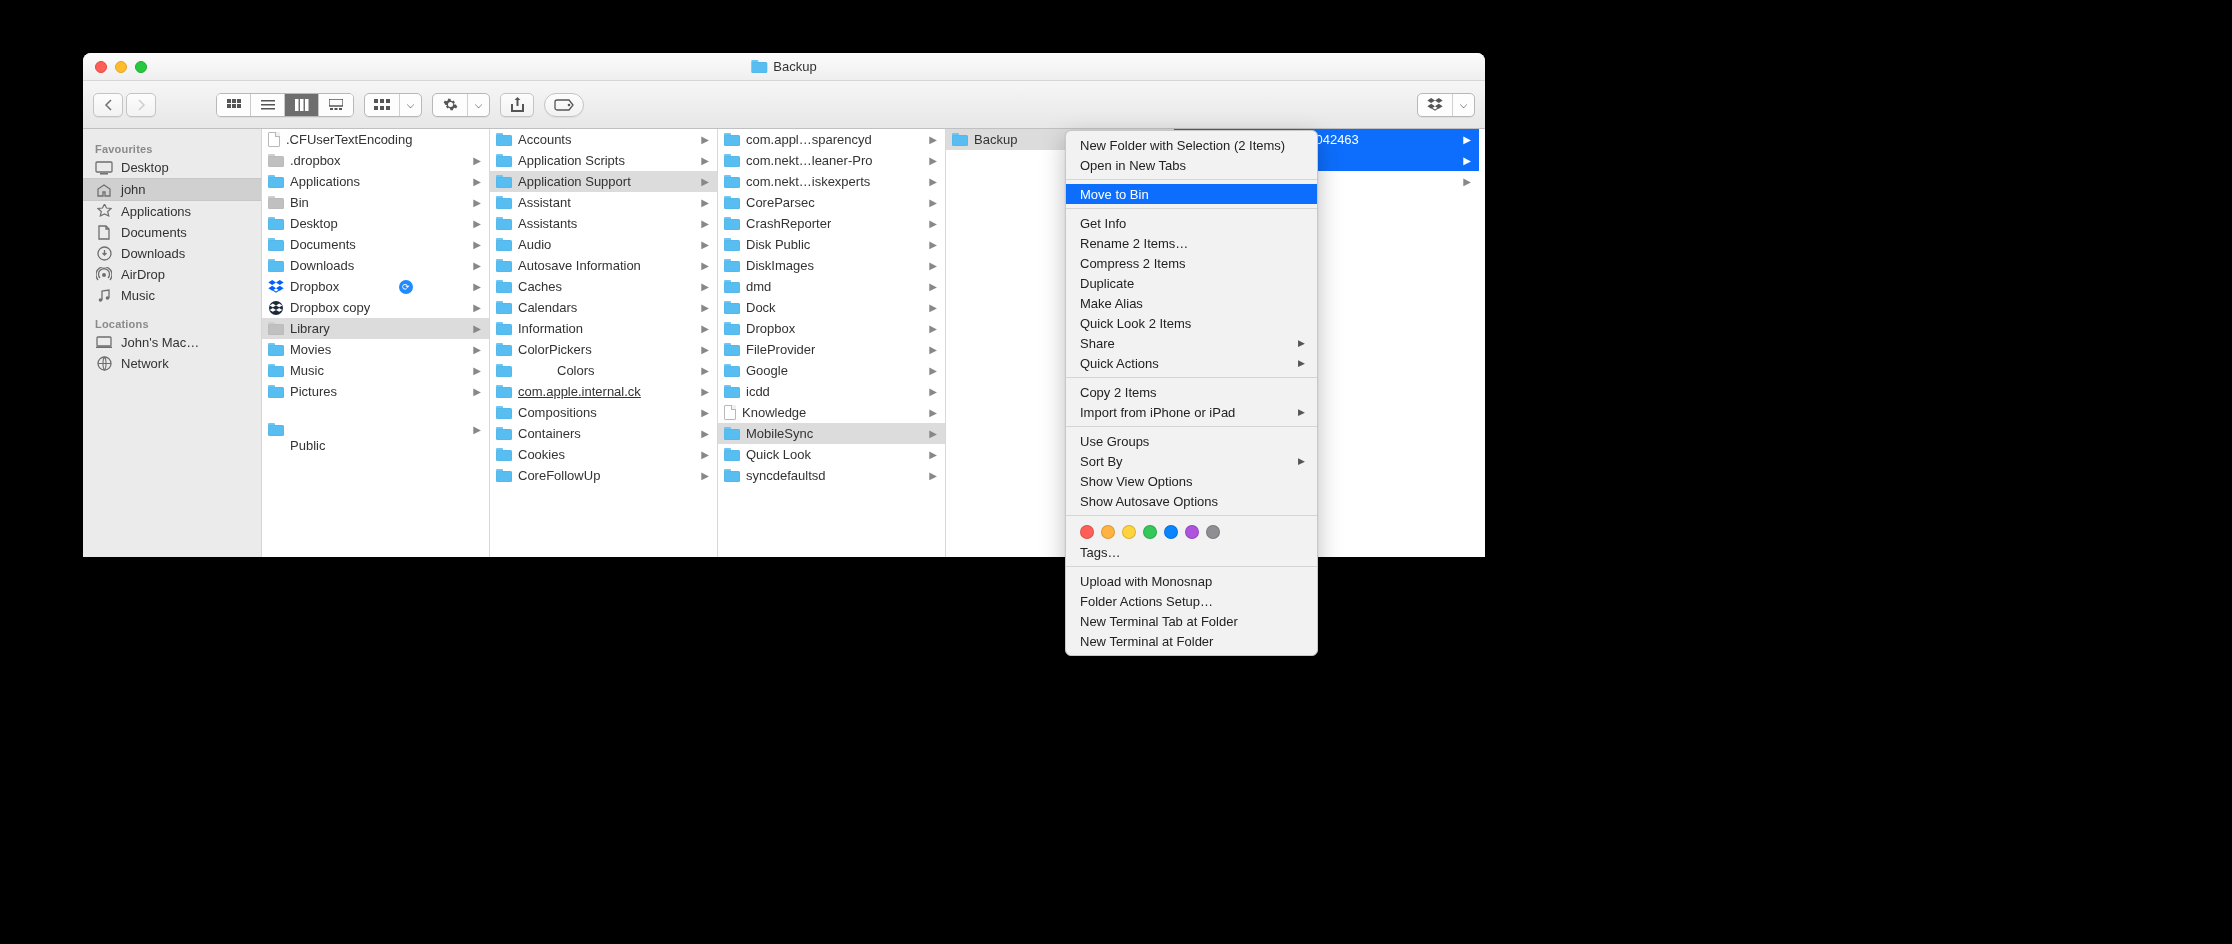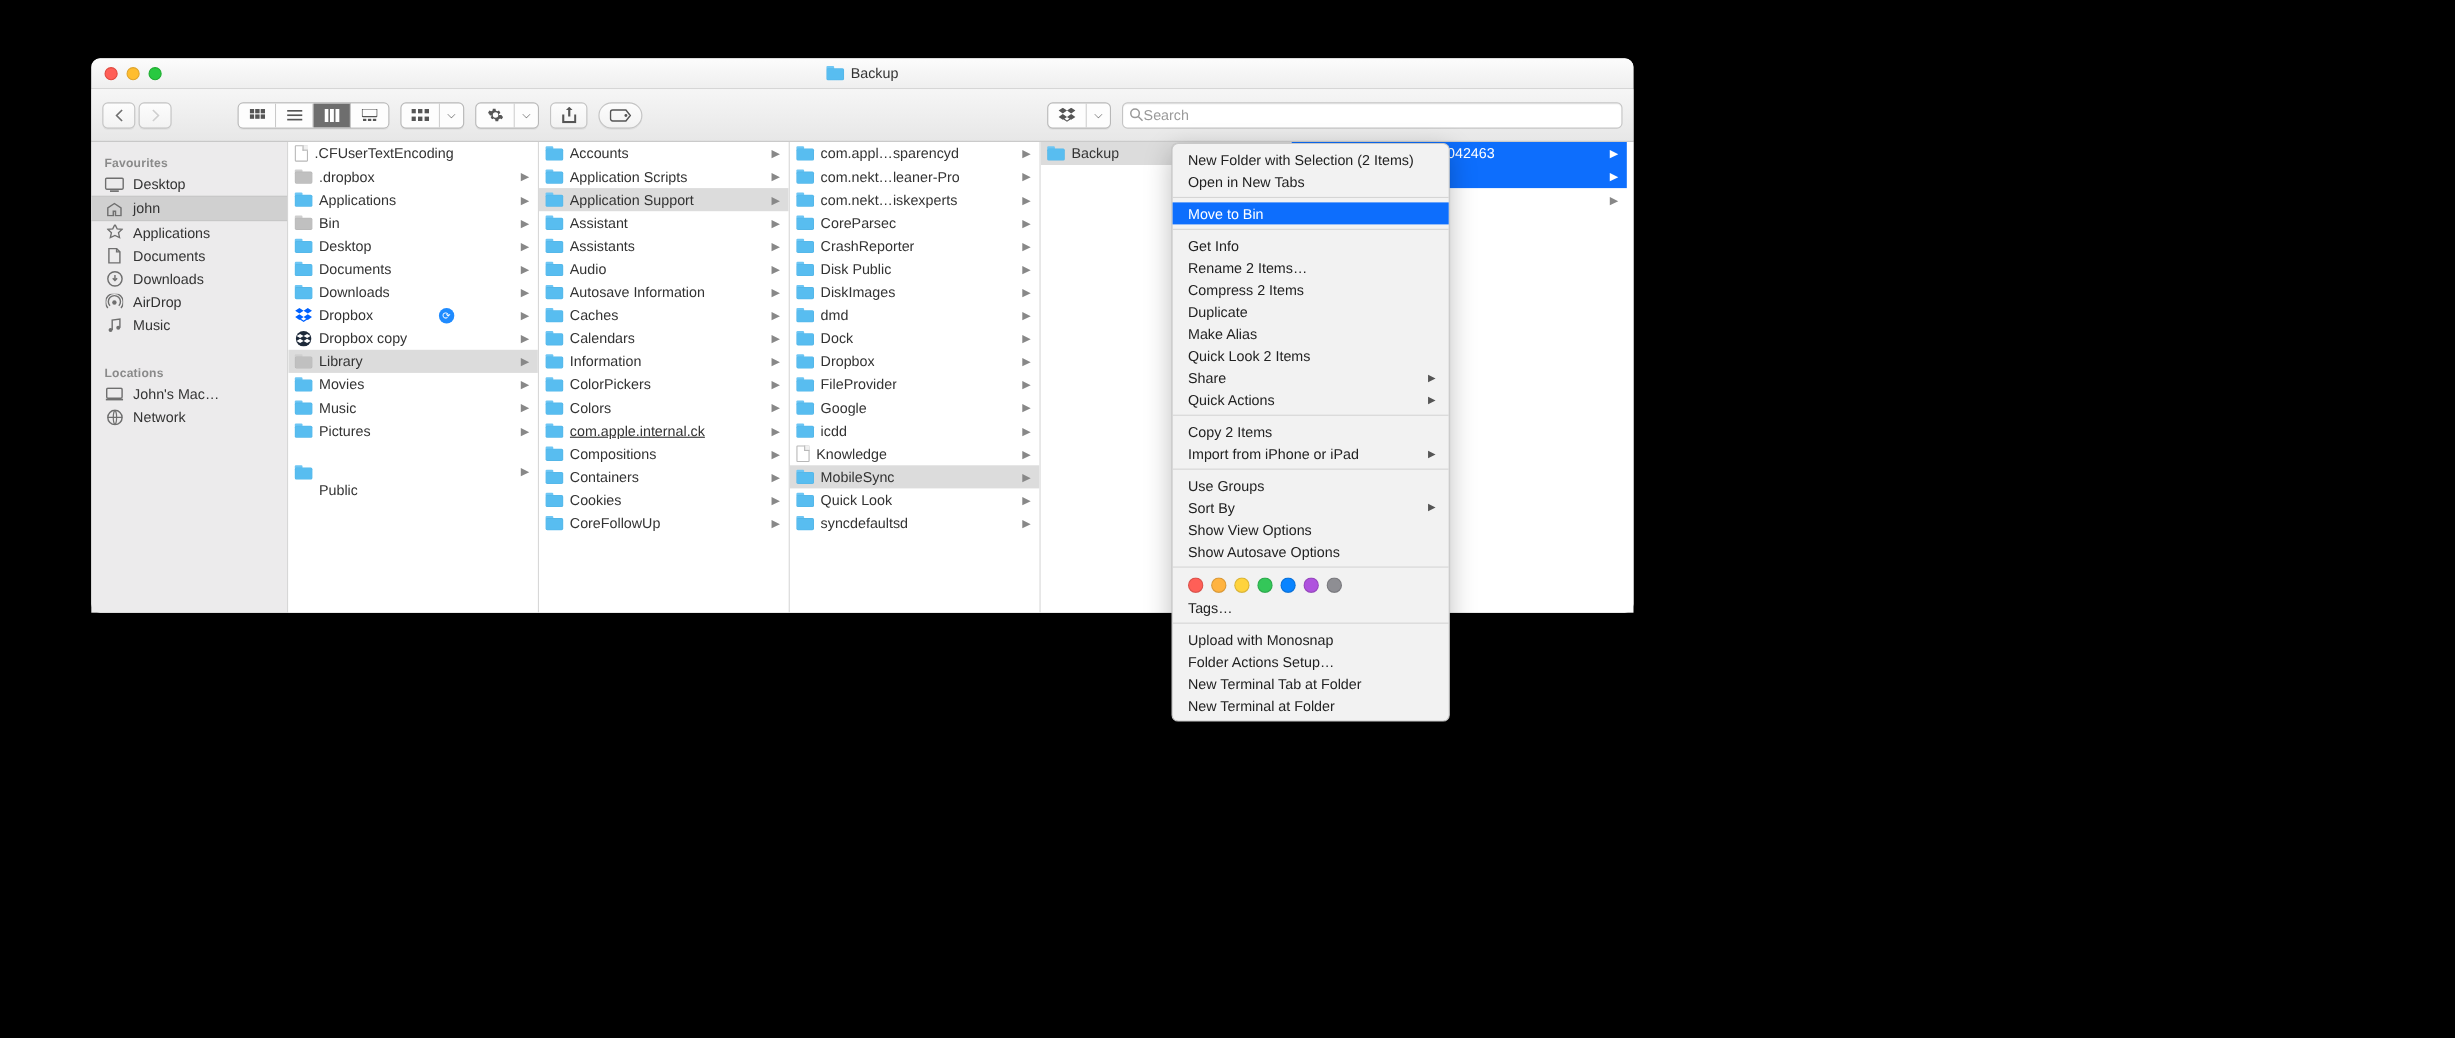--- a/index.html
+++ b/index.html
@@ -198,27 +198,20 @@
       <div class="seg-part">
           <svg width="16" height="14" viewBox="0 0 24 22">
             <path fill="#555" d="M6 0l6 4-6 4-6-4 6-4zm12 0l6 4-6 4-6-4 6-4zM6 9l6 4-6 4-6-4 6-4zm12 0l6 4-6 4-6-4 6-4zM12 18l6-4v2l-6 4-6-4v-2l6 4z"></path>
           </svg>
         </div>
       <div class="seg-drop">
           <span class="chev">⌵</span>
         </div>
     </div>
 
-    <div class="search">
-      <svg width="13" height="13" viewBox="0 0 13 13">
-          <circle cx="5" cy="5" r="4" fill="none" stroke="#9a9a9a" stroke-width="1.4"></circle>
-          <line x1="8" y1="8" x2="12" y2="12" stroke="#9a9a9a" stroke-width="1.4"></line>
-        </svg>
-      <input type="text" placeholder="Search" style="">
-    </div>
   </div>
 
   <div class="body">
     <div class="sidebar">
       <div class="sb-head">Favourites</div>
       <div id="sb-fav">
           <div class="sb-item">
             <span class="sb-icon">
               <svg width="18" height="14" viewBox="0 0 18 14">
                 <rect x="1" y="1" width="16" height="10" rx="1" fill="none" stroke="#6f6f6f" stroke-width="1.3"></rect>
@@ -274,21 +267,21 @@
             <span class="sb-icon">
               <svg width="14" height="15" viewBox="0 0 14 15">
                 <path d="M5 12V3l7-1v8" fill="none" stroke="#6f6f6f" stroke-width="1.3"></path>
                 <circle cx="3.5" cy="12" r="1.8" fill="#6f6f6f"></circle>
                 <circle cx="10.5" cy="10" r="1.8" fill="#6f6f6f"></circle>
               </svg>
             </span>
                  <span>Music</span>
           </div>
         </div>
-      <div class="sb-head" style="margin-top:22px">Locations</div>
+      <div class="sb-head" style="margin-top:6px">Locations</div>
       <div id="sb-loc">
           <div class="sb-item">
             <span class="sb-icon">
               <svg width="16" height="13" viewBox="0 0 16 13">
                 <rect x="1" y="1" width="14" height="9" rx="1" fill="none" stroke="#6f6f6f" stroke-width="1.3"></rect>
                 <rect x="0" y="10.5" width="16" height="1.5" fill="#6f6f6f"></rect>
               </svg>
             </span>
                  <span>John's Mac…</span>
           </div>
@@ -437,21 +430,21 @@
             <span style="overflow:hidden;text-overflow:ellipsis;">Information</span>
             <span class="arrow">▶</span>
           </div>
           <div class="row">
             <span class="folder-icon"></span>
             <span style="overflow:hidden;text-overflow:ellipsis;">ColorPickers</span>
             <span class="arrow">▶</span>
           </div>
           <div class="row">
             <span class="folder-icon"></span>
-            <span style="overflow:hidden;text-overflow:ellipsis;">Colors</span>
+            <span style="overflow:hidden;text-overflow:ellipsis;margin-left:39px;">Colors</span>
             <span class="arrow">▶</span>
           </div>
           <div class="row">
             <span class="folder-icon"></span>
             <span style="overflow:hidden;text-overflow:ellipsis;text-decoration:underline;">com.apple.internal.ck</span>
             <span class="arrow">▶</span>
           </div>
           <div class="row">
             <span class="folder-icon"></span>
             <span style="overflow:hidden;text-overflow:ellipsis;">Compositions</span>

